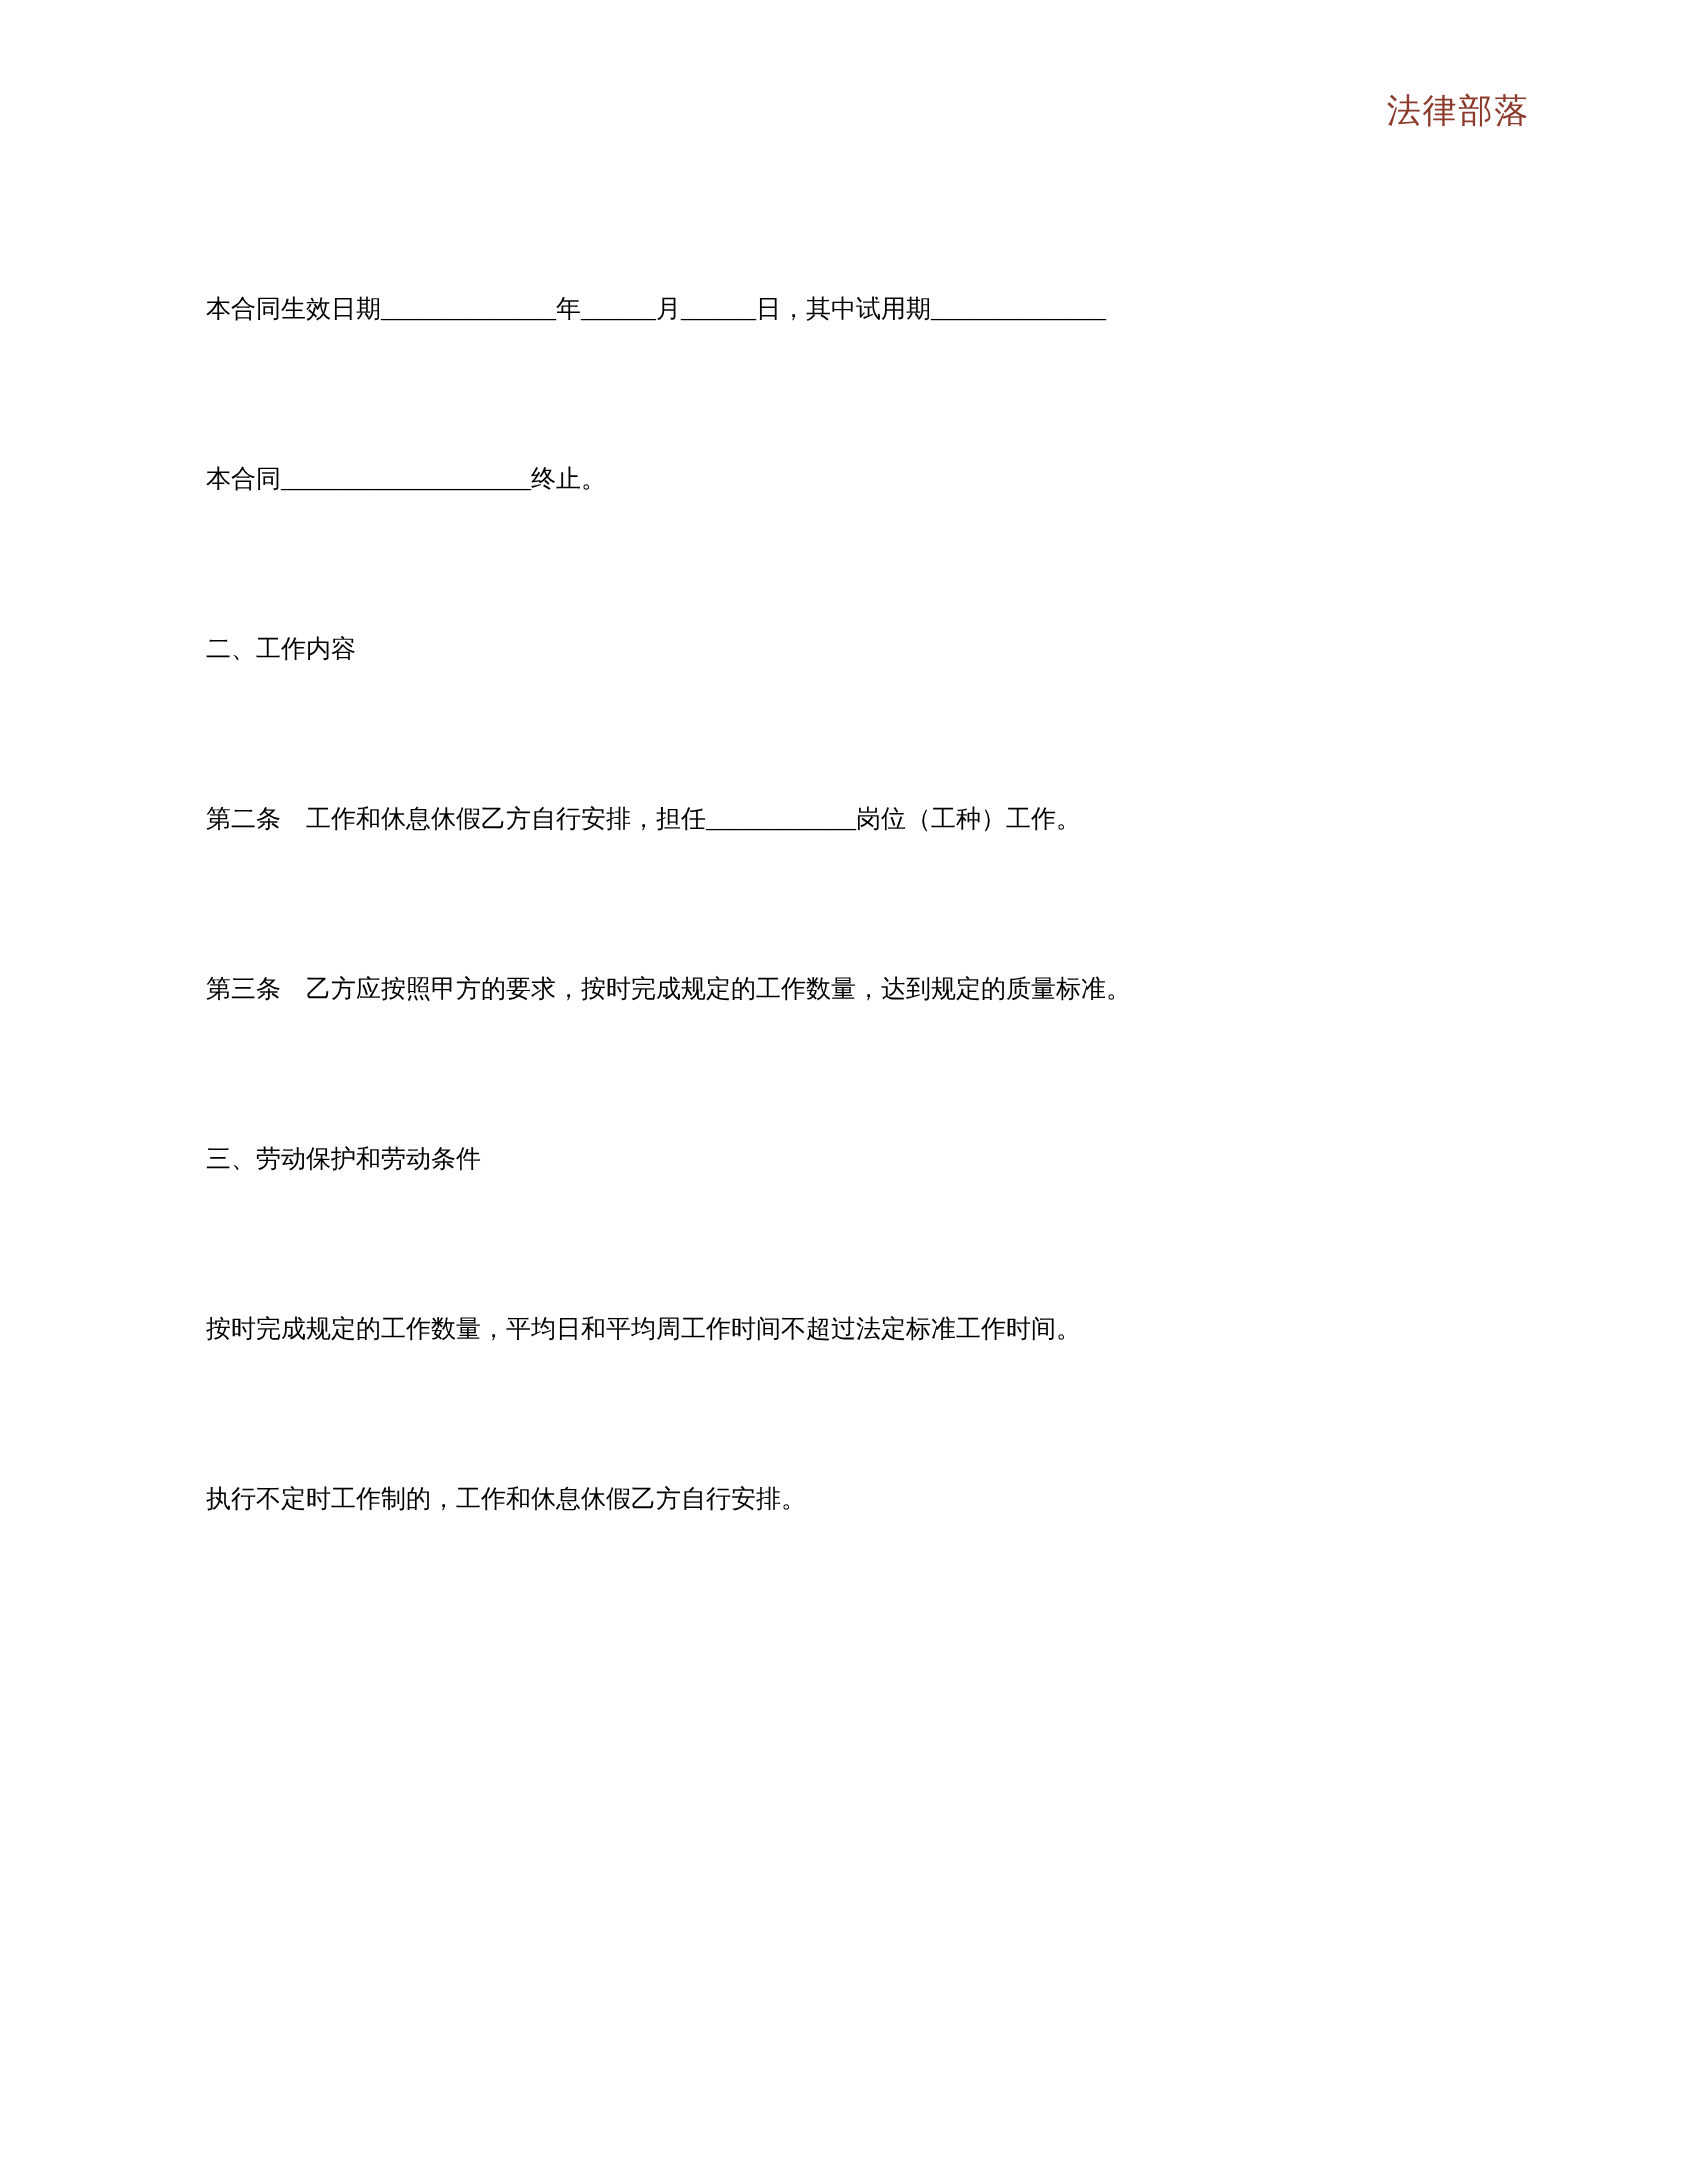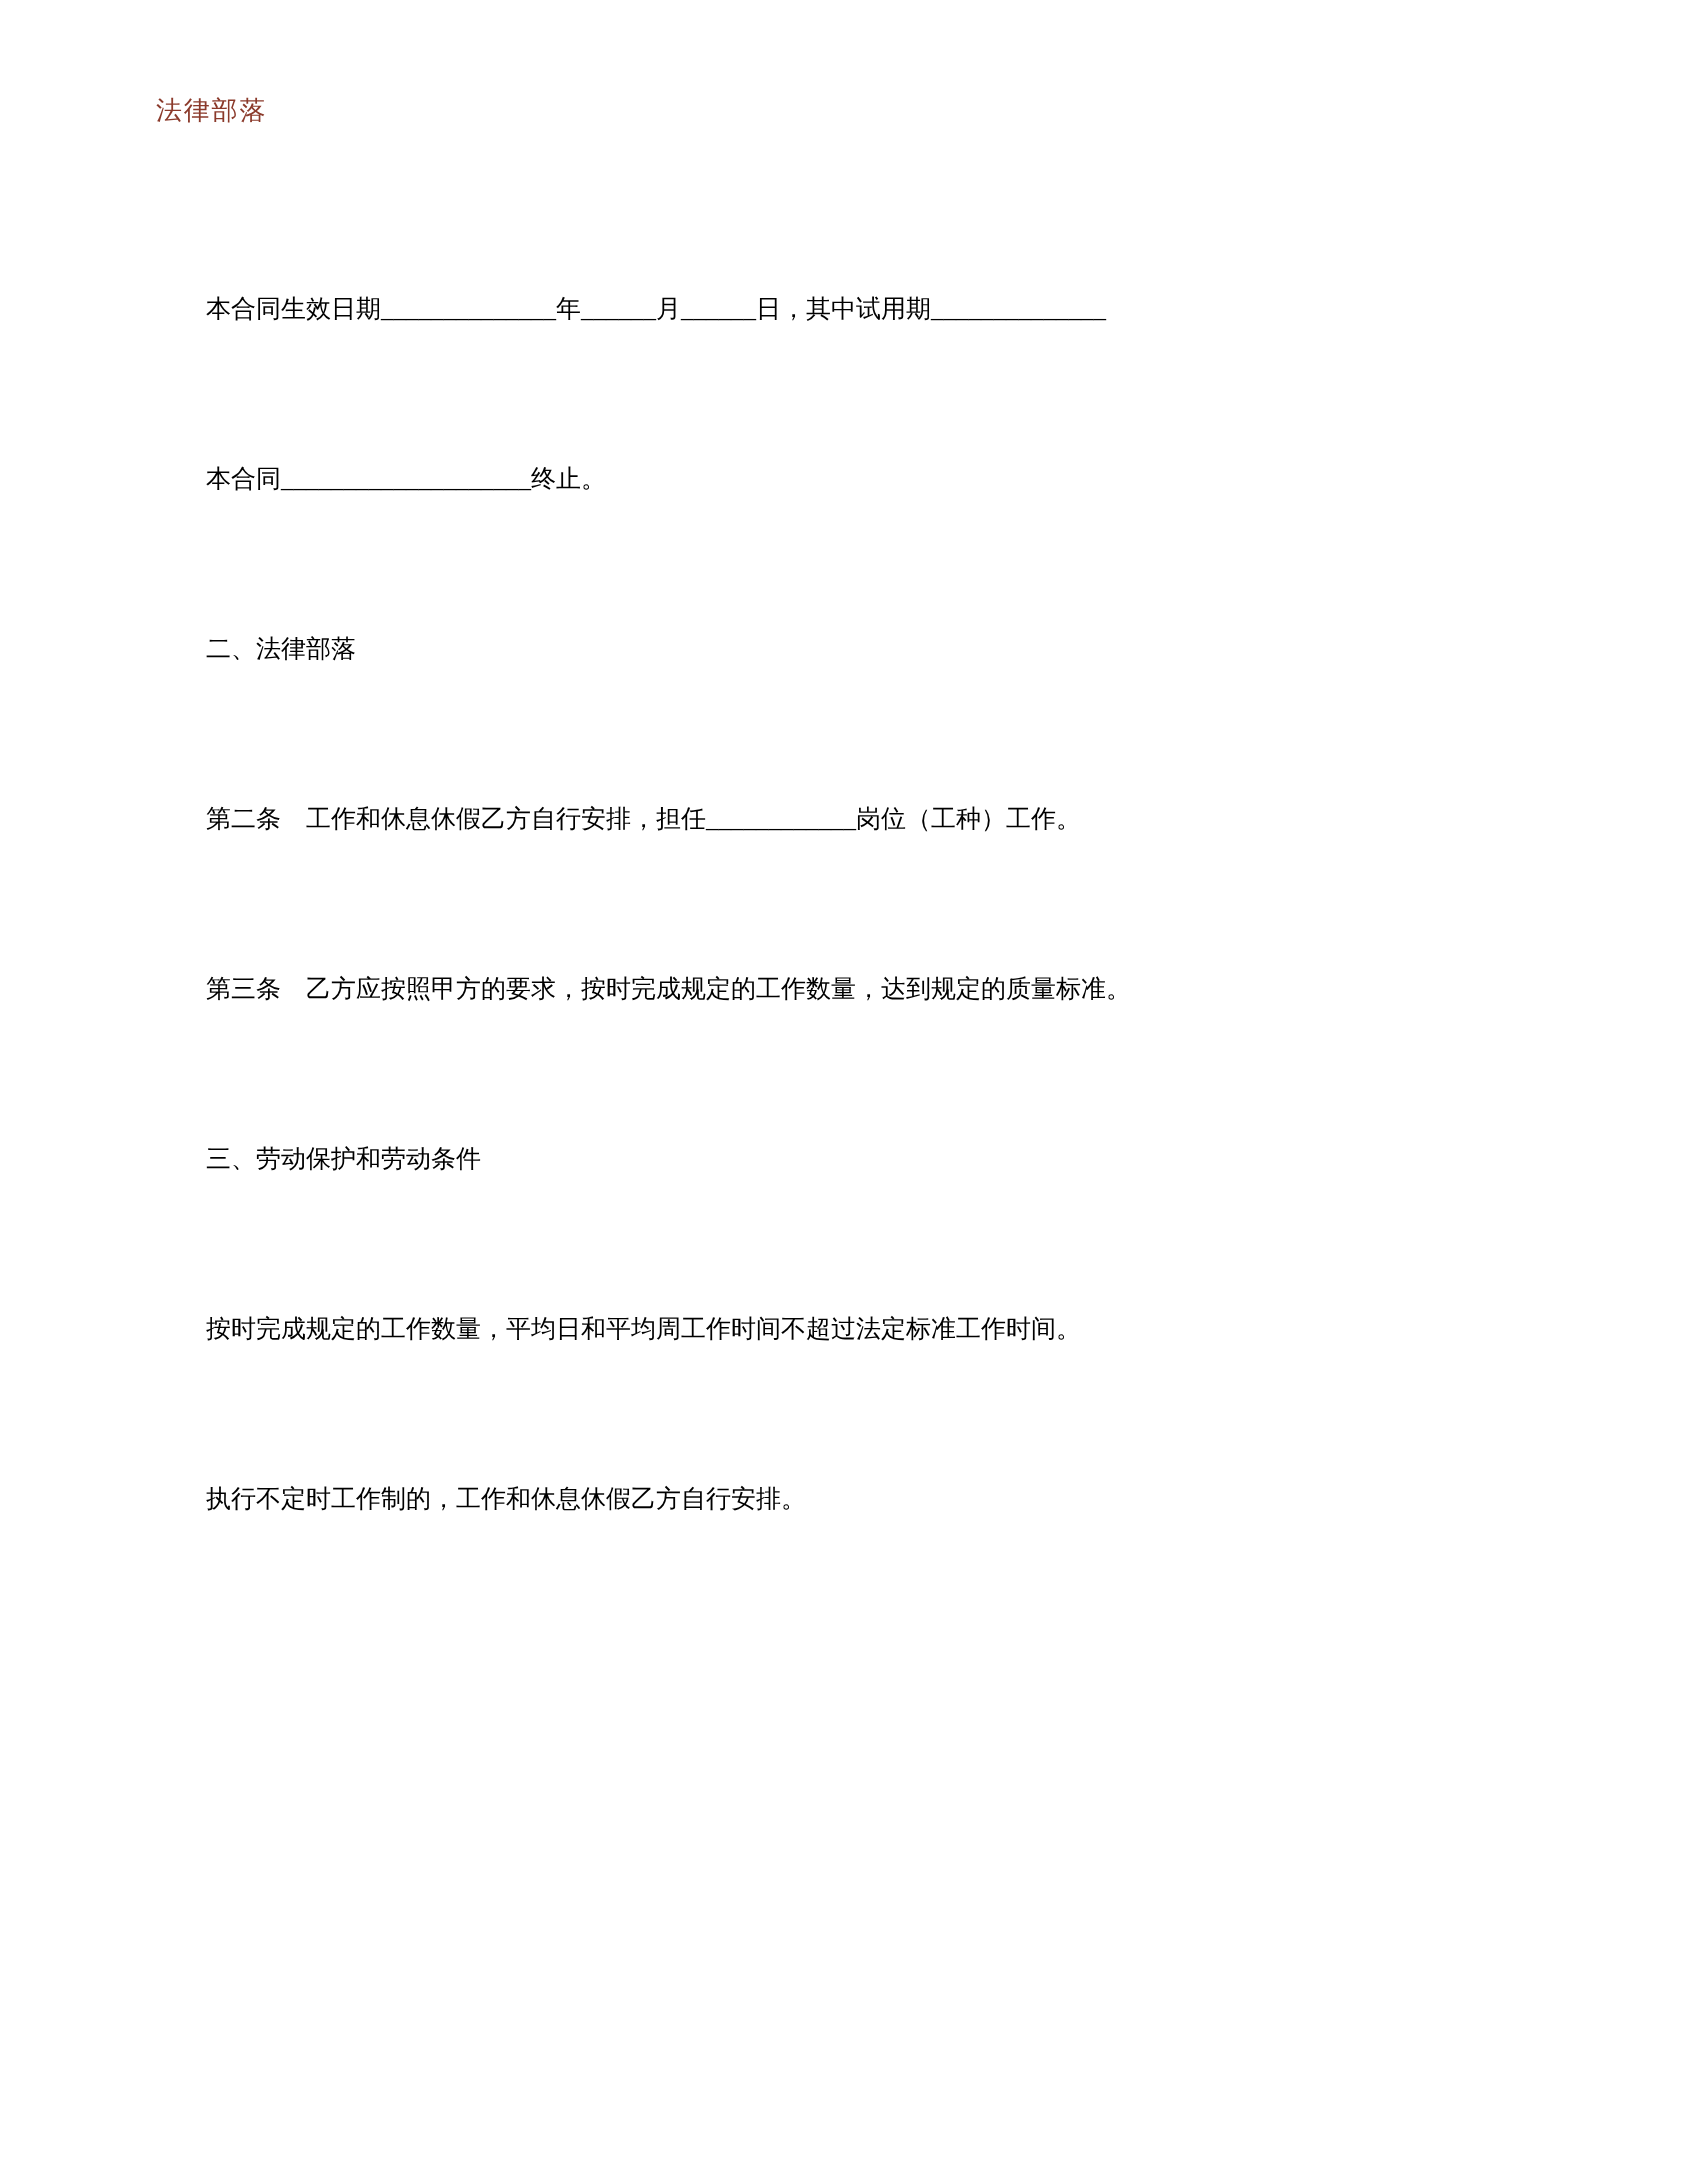--- a/index.html
+++ b/index.html
@@ -15,22 +15,22 @@
       background: #ffffff;
       box-sizing: border-box;
       padding: 92px 156px 0 156px;
       overflow: hidden;
       font-family: "Liberation Serif", "DejaVu Serif", serif;
       color: #000000;
     }
     .site-watermark {
       height: 37px;
       line-height: 37px;
-      text-align: left;
-      font-size: 26px;
+      text-align: right;
+      font-size: 34px;
       letter-spacing: 1.8px;
     }
     .content {
       margin-top: 138px;
     }
     .para {
       font-size: 25px;
       line-height: 83px;
       margin: 0 0 87px 0;
       text-align: justify;
@@ -44,21 +44,21 @@
 <div class="page">
 
   <div class="site-watermark" style="color: rgb(139, 58, 43);">法律部落</div>
 
   <div class="content">
 
     <div class="para">本合同生效日期______________年______月______日，其中试用期______________</div>
 
     <div class="para">本合同____________________终止。</div>
 
-    <div class="para">二、法律部落</div>
+    <div class="para">二、工作内容</div>
 
     <div class="para">第二条　工作和休息休假乙方自行安排，担任____________岗位（工种）工作。</div>
 
     <div class="para">第三条　乙方应按照甲方的要求，按时完成规定的工作数量，达到规定的质量标准。</div>
 
     <div class="para">三、劳动保护和劳动条件</div>
 
 
     <div class="para">按时完成规定的工作数量，平均日和平均周工作时间不超过法定标准工作时间。</div>
 

